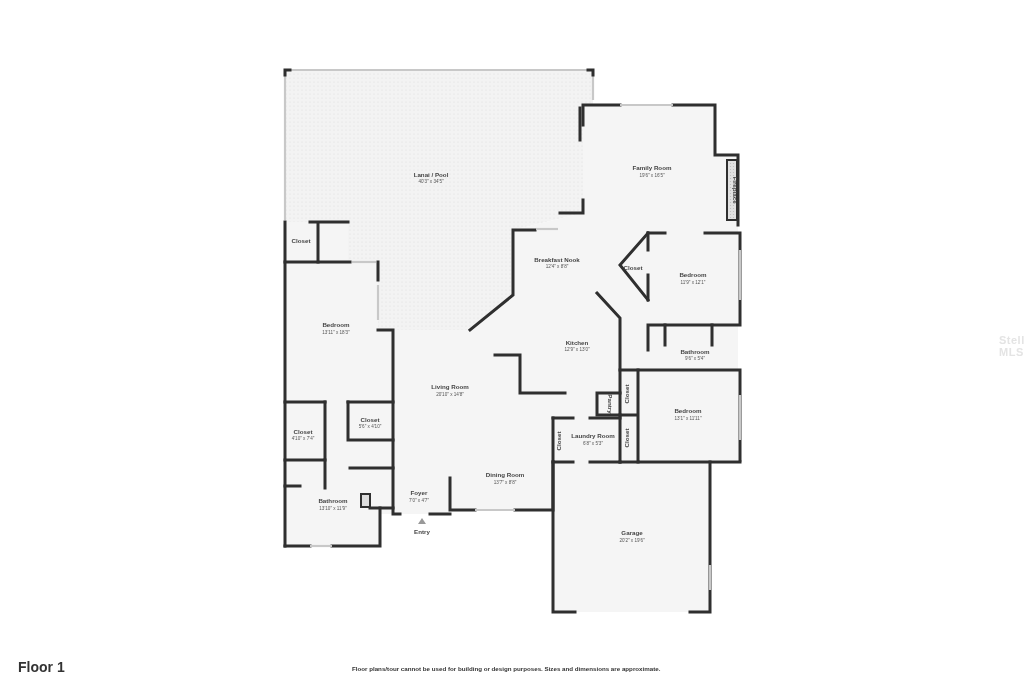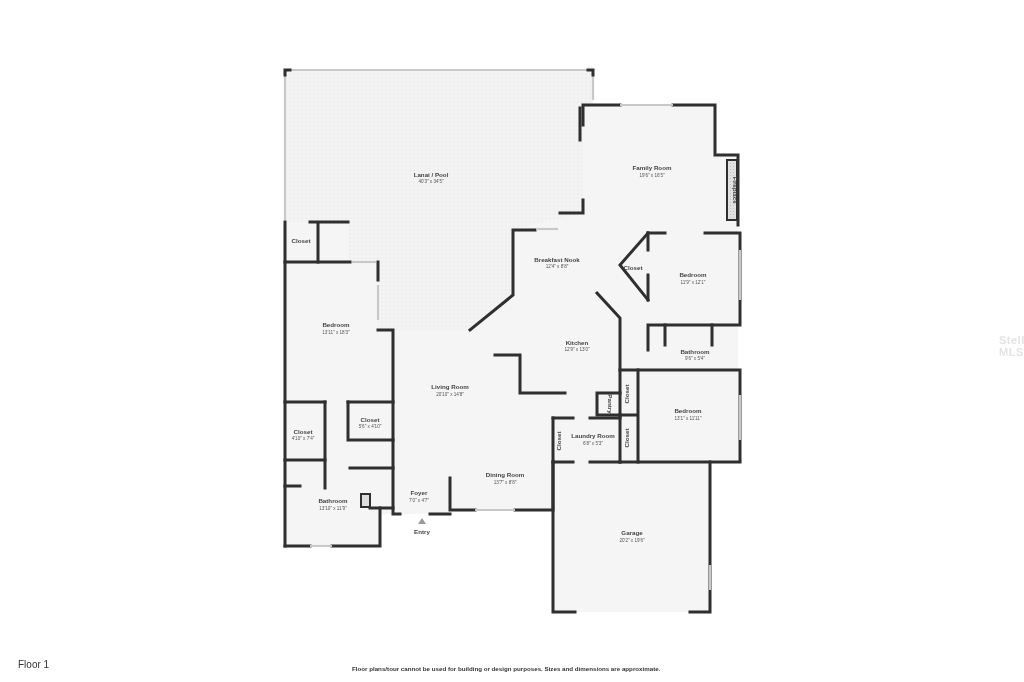--- a/index.html
+++ b/index.html
@@ -2,21 +2,21 @@
 <html><head>
 <meta charset="utf-8">
 <style>
   html, body { margin:0; padding:0; background:#ffffff; }
   body { width:1024px; height:682px; position:relative; overflow:hidden; font-family:"Liberation Sans", sans-serif; }
   svg { position:absolute; left:0; top:0; }
   .room-name { font-family:"Liberation Sans", sans-serif; font-size:6.2px; fill:#444; font-weight:bold; text-anchor:middle; }
   .room-dim { font-family:"Liberation Sans", sans-serif; font-size:4.6px; fill:#555; text-anchor:middle; }
   .wall { stroke:#2f2f2f; stroke-width:3; fill:none; stroke-linecap:square; }
   .win { stroke:#c8c8c8; stroke-width:2.2; fill:none; }
-  .floor-label { position:absolute; left:18px; top:659px; font-size:10px; color:#333; font-weight:normal; }
+  .floor-label { position:absolute; left:18px; top:659px; font-size:14px; color:#333; font-weight:bold; }
   .disclaimer { position:absolute; left:352px; top:665px; font-size:6.2px; color:#333; font-weight:bold; }
   .watermark { position:absolute; left:965px; top:334px; font-size:11px; color:#e4e4e4; font-weight:bold; letter-spacing:0.5px;margin-left:34px; }
 </style>
 </head>
 <body>
 
 <svg width="1024" height="682" viewBox="0 0 1024 682">
   <defs>
     <pattern id="dots" width="4" height="4" patternUnits="userSpaceOnUse">
       <rect width="4" height="4" fill="#f3f3f3"></rect>

